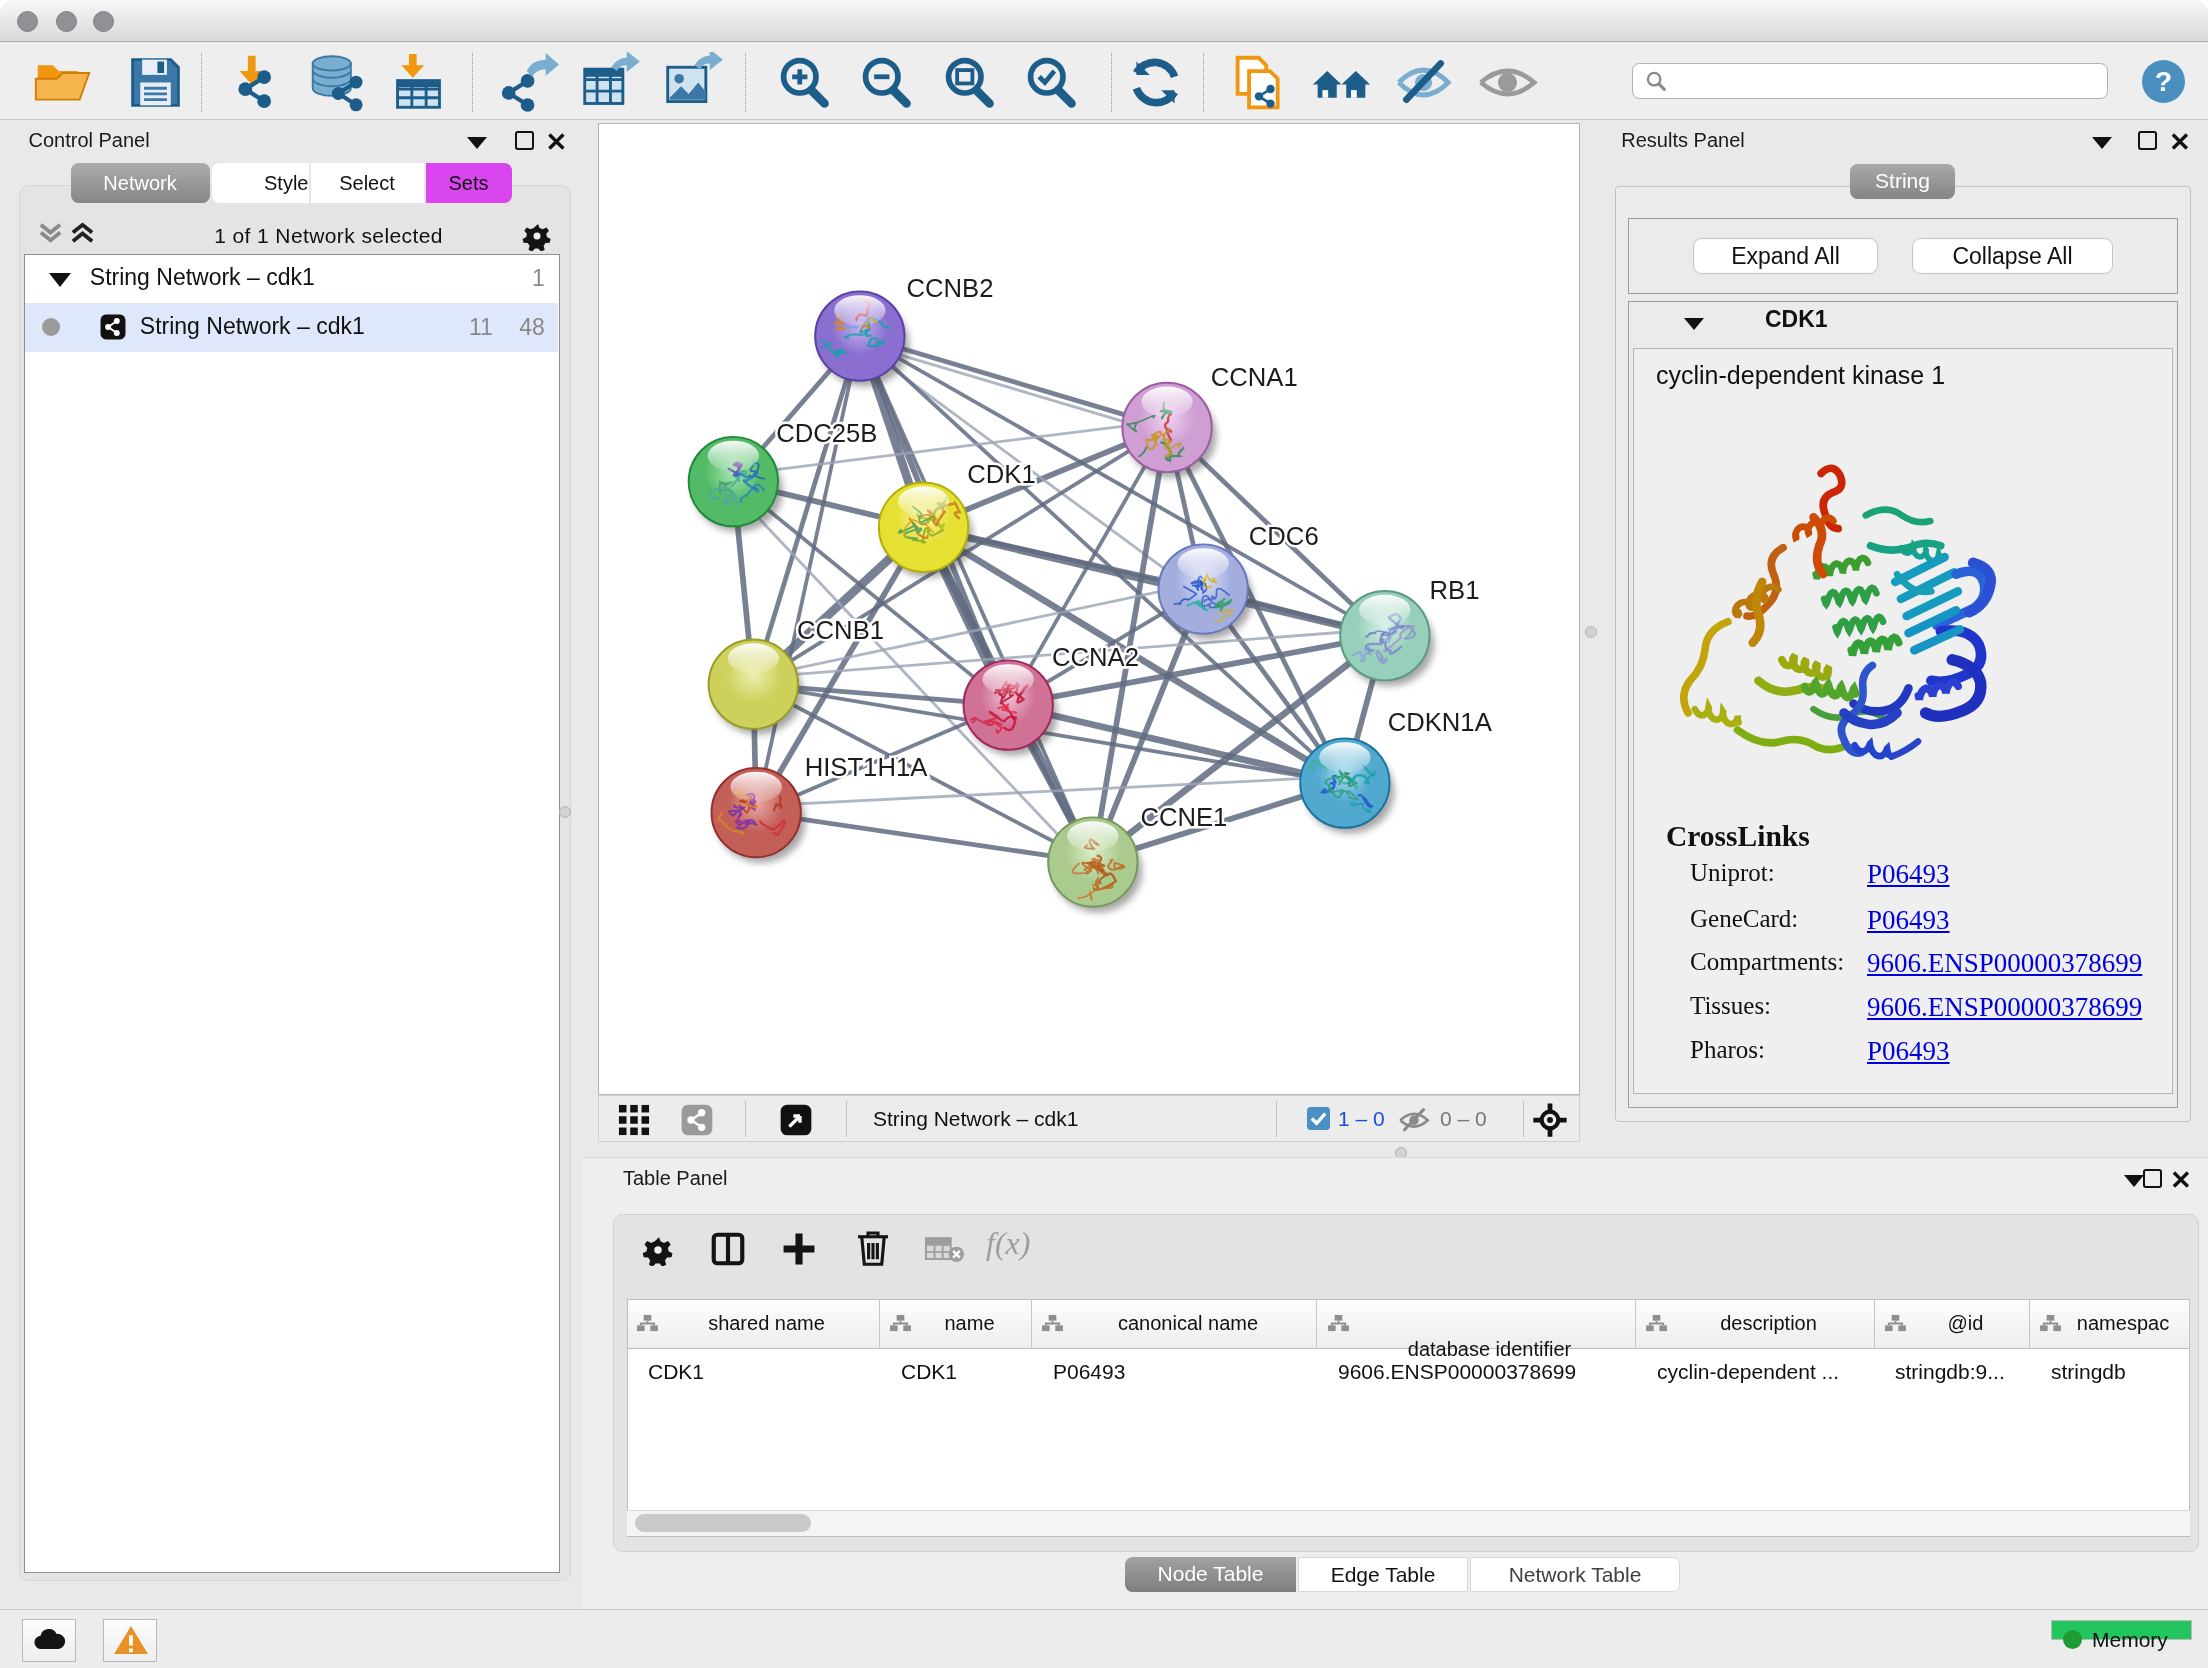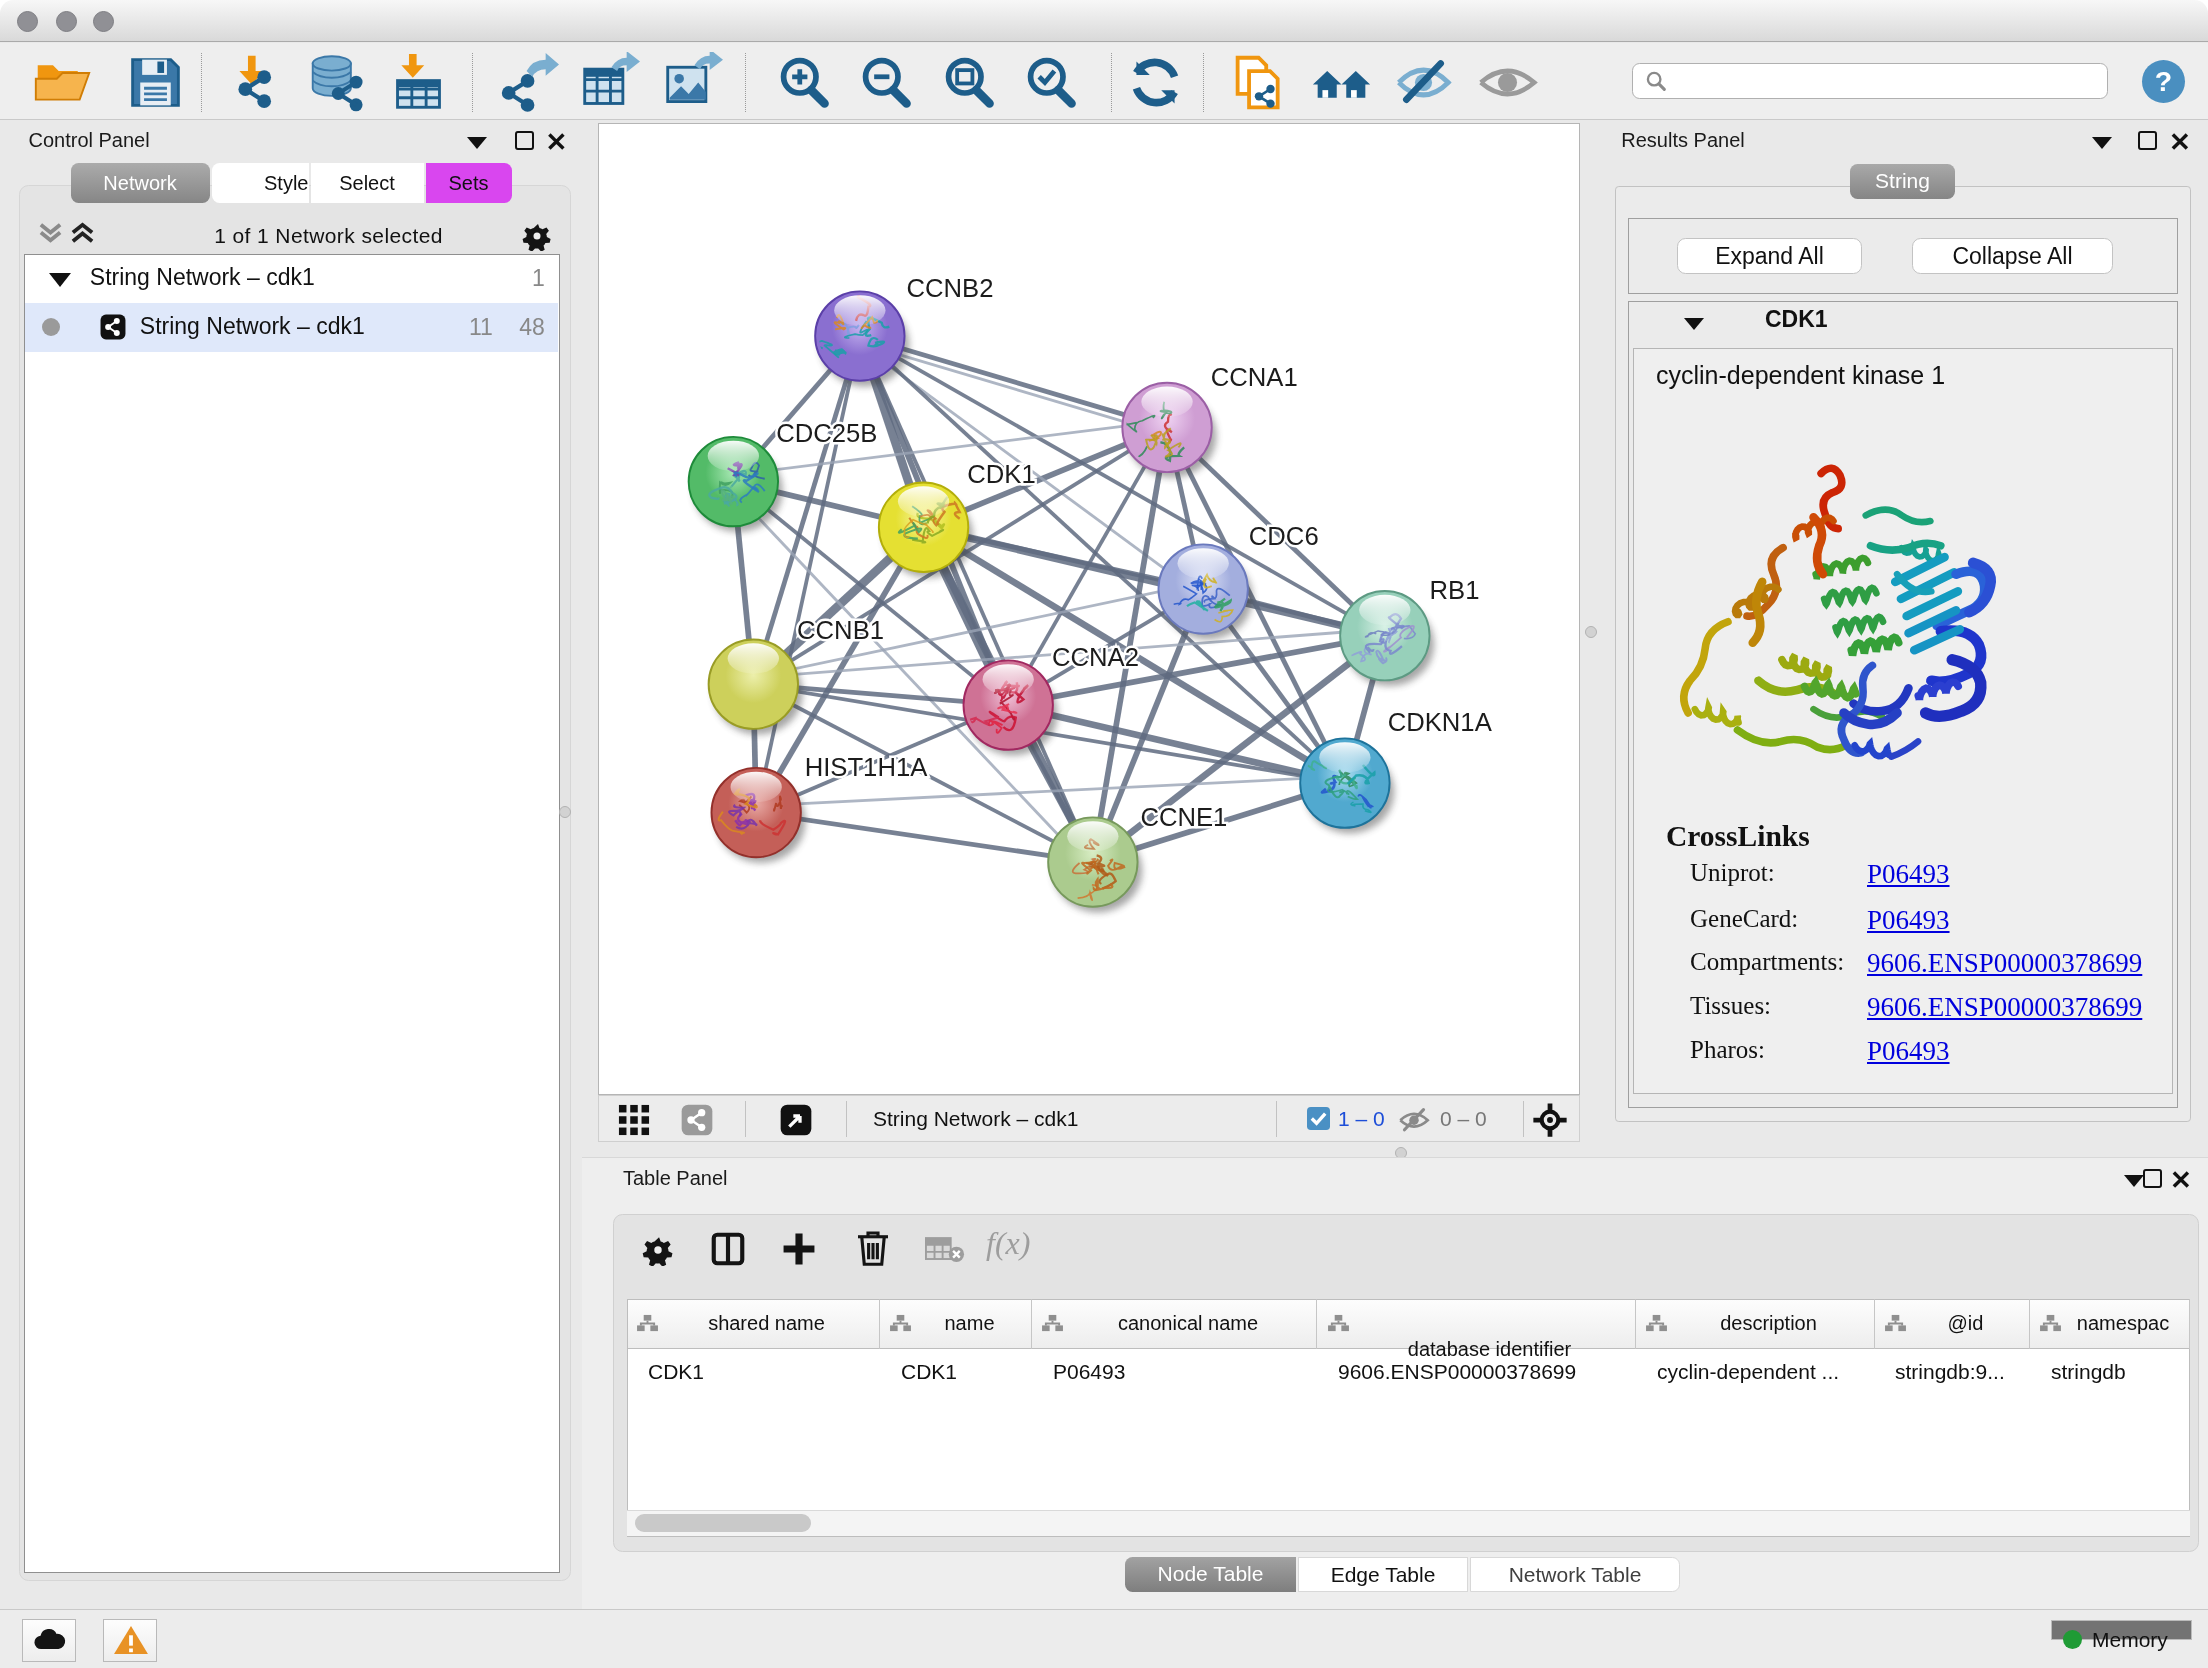--- a/index.html
+++ b/index.html
@@ -615,21 +615,21 @@
 <div class="abs" style="left:1607px;top:120px;width:601px;height:1024px;background:#e9e9e9;">
   <div class="abs panel-title" style="left:14.3px;top:8.6px;">Results Panel</div>
   <div class="abs" style="left:485px;top:17px;width:0;height:0;border-left:10.5px solid transparent;border-right:10.5px solid transparent;border-top:12.4px solid #111;"></div>
   <div class="abs" style="left:531px;top:11.4px;width:19px;height:19px;border:2.9px solid #111;border-radius:2.9px;"></div>
   <div class="abs" style="left:562px;top:6.7px;font-size:26px;font-weight:bold;color:#111;">✕</div>
 
   <div class="abs" style="left:7.6px;top:66px;width:576px;height:936px;background:#ebebeb;border:1px solid #c2c2c2;border-radius:3.8px;"></div>
   <div class="abs" style="left:243px;top:44px;width:105px;height:35px;background:linear-gradient(#a9a9a9,#858585);border-radius:7.6px;color:#fff;font-size:21px;text-align:center;line-height:34px;">String</div>
 
   <div class="abs" style="left:21px;top:98px;width:550px;height:76px;border:1.9px solid #9f9f9f;background:#ebebeb;"></div>
-  <div class="wbtn" style="left:70px;top:118px;width:185px;height:36px;font-size:23px;line-height:34px;">Expand All</div>
+  <div class="wbtn" style="left:86px;top:118px;width:185px;height:36px;font-size:23px;line-height:34px;">Expand All</div>
   <div class="wbtn" style="left:305px;top:118px;width:201px;height:36px;font-size:23px;line-height:34px;">Collapse All</div>
 
   <div class="abs" style="left:21px;top:181px;width:550px;height:807px;border:1.9px solid #9f9f9f;background:#ebebeb;"></div>
   <div class="abs" style="left:77px;top:198px;width:0;height:0;border-left:10.5px solid transparent;border-right:10.5px solid transparent;border-top:12.4px solid #111;"></div>
   <div class="abs" style="left:158px;top:186px;font-size:23px;font-weight:bold;color:#111;">CDK1</div>
   <div class="abs" style="left:26px;top:228px;width:540px;height:746px;border:1px solid #b5b5b5;background:#efefef;"></div>
 
   <div class="abs" style="left:49px;top:241px;font-size:25px;color:#111;">cyclin-dependent kinase 1</div>
   <div class="abs" style="left:64px;top:340px;"><svg width="361" height="314" viewBox="0 0 380 330">
         <g>
@@ -814,18 +814,18 @@
         <path d="M9 22 a7 7 0 0 1 -1 -14 a9 9 0 0 1 17 -2 a6 6 0 0 1 2 16 z" fill="#141414"></path>
       </svg>
   </div>
   <div class="abs" style="left:103px;top:8.6px;width:54px;height:43px;background:linear-gradient(#fdfdfd,#ededed);border:1px solid #b9b9b9;">
     <svg width="38" height="32" viewBox="0 0 40 34" style="position:absolute;left:7.6px;top:4.8px;">
         <path d="M20 2 L38 32 H2 Z" fill="#e89225"></path>
         <rect x="18" y="12" width="4" height="11" fill="#fff"></rect>
         <rect x="18" y="26" width="4" height="4" fill="#fff"></rect>
       </svg>
   </div>
-  <div class="abs" style="left:2051px;top:9.5px;width:141px;height:20px;background:#737373;border:1px solid #bbb;">
+  <div class="abs" style="left:2051px;top:9.5px;width:141px;height:20px;background:#22c55e;border:1px solid #bbb;">
     <div class="abs" style="left:10.5px;top:9.5px;width:19px;height:19px;border-radius:50%;background:#1f9b35;"></div>
     <div class="abs" style="left:40px;top:7.6px;font-size:21px;color:#111;">Memory</div>
   </div>
 </div>
 
 
 </body></html>

